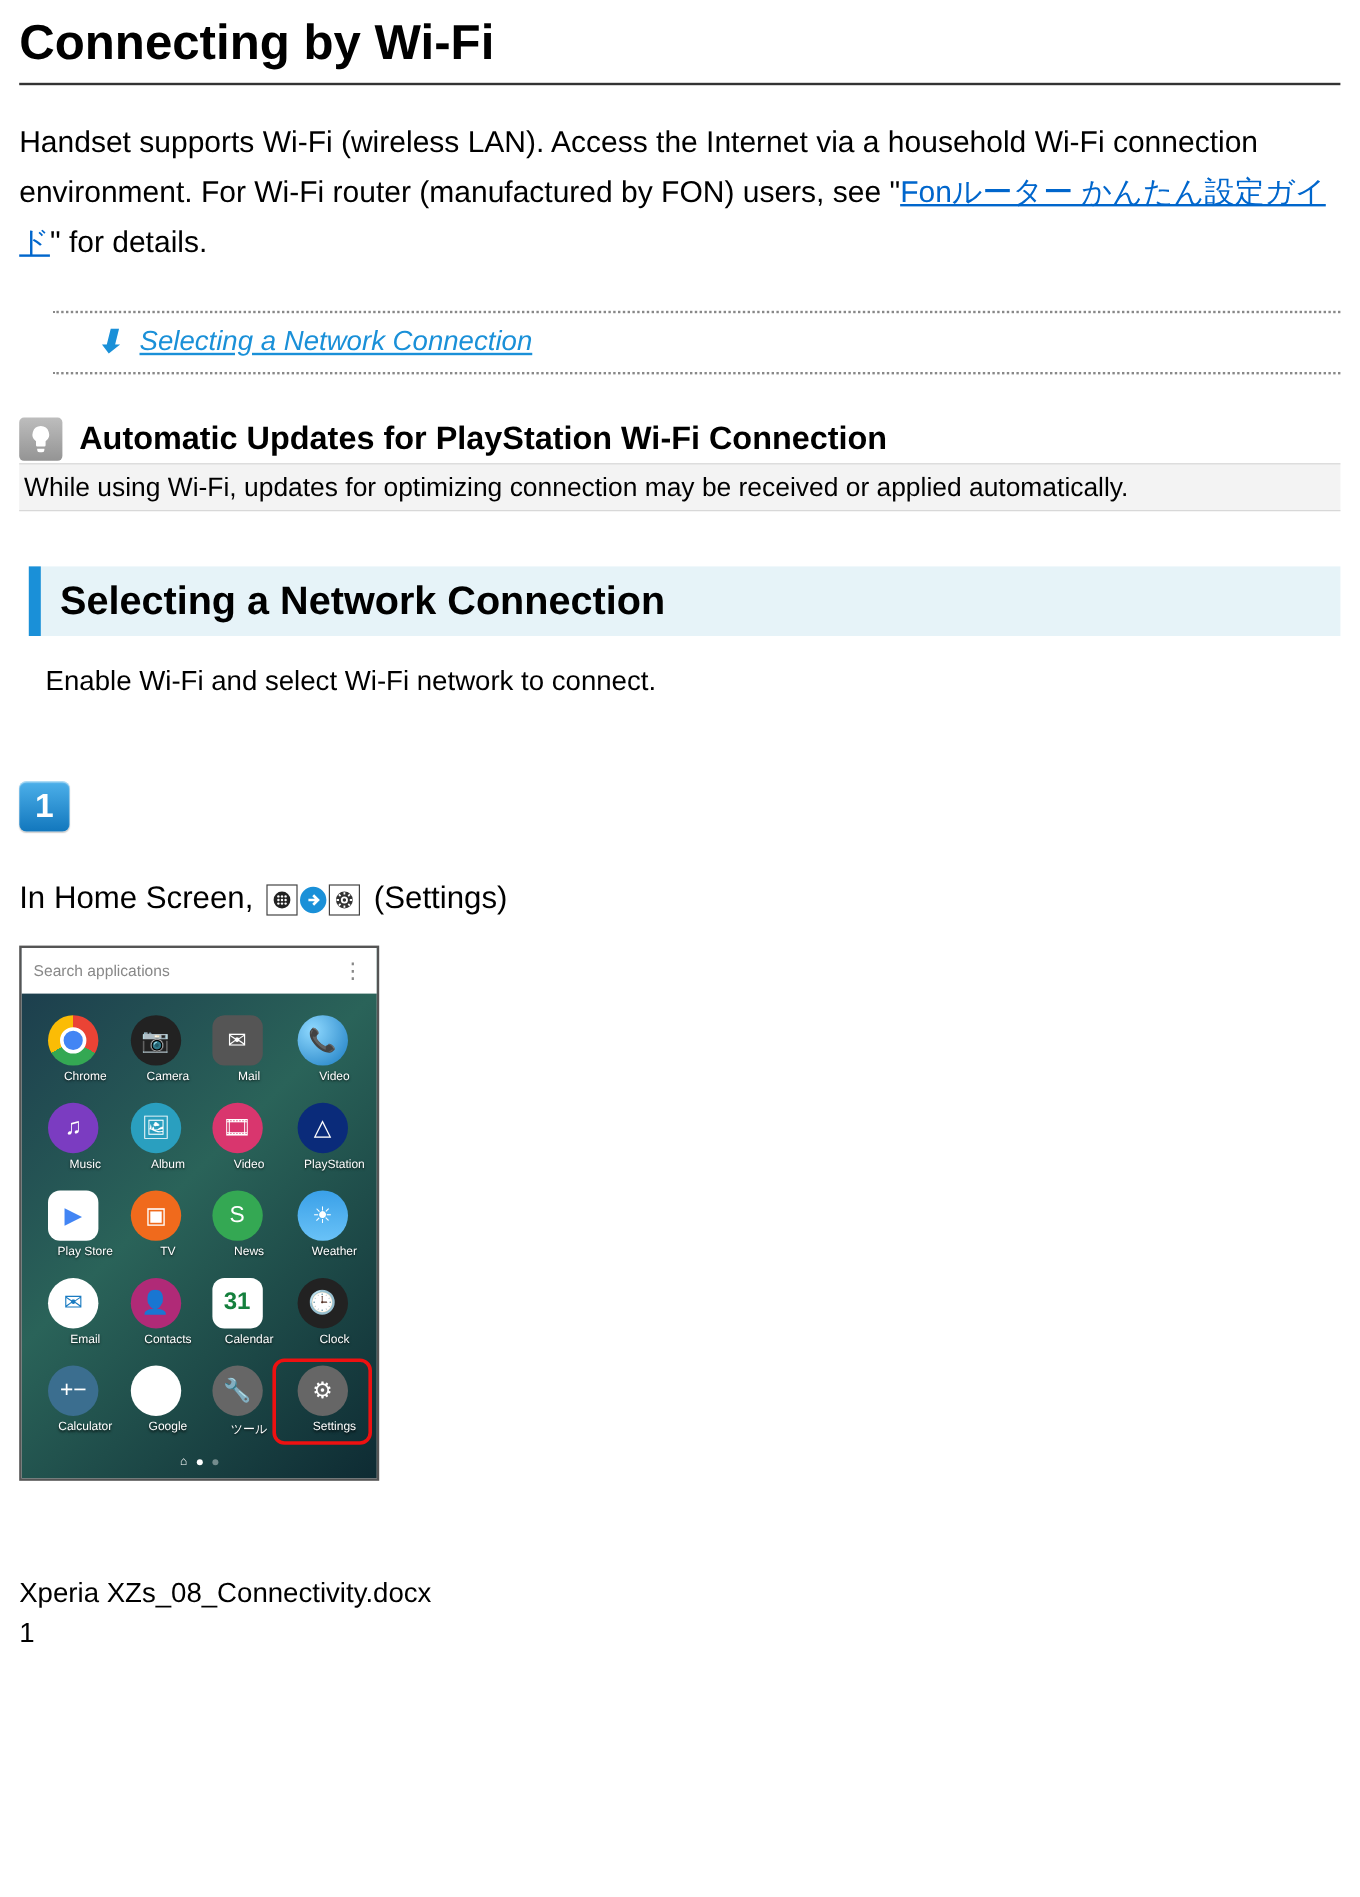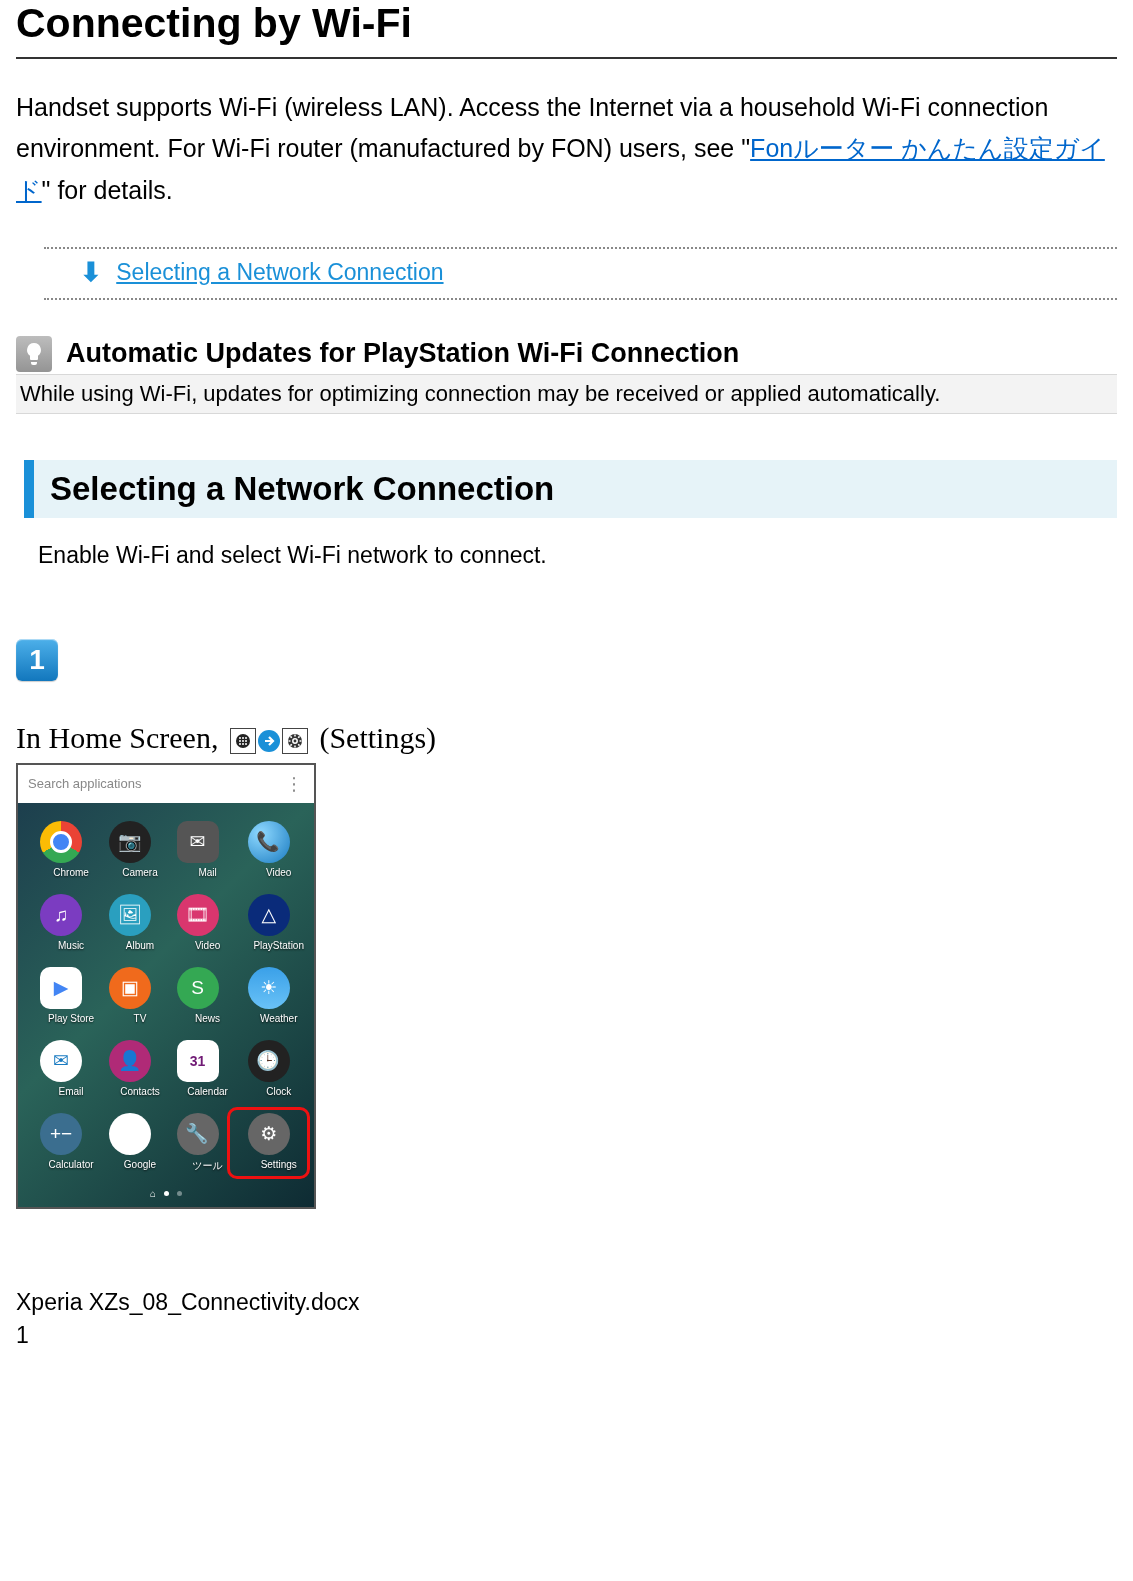--- a/index.html
+++ b/index.html
@@ -6,39 +6,40 @@
     body {
       font-family: Arial, "Helvetica Neue", sans-serif;
       background: #fff;
       width: 1133px;
       padding: 0 16px 30px 16px;
       color: #000;
     }
     .page-title {
       font-size: 41px;
       font-weight: bold;
-      padding: 0 0 10px 0;
+      padding: 12px 0 10px 0;
       border-bottom: 2px solid #333;
       margin-bottom: 28px;
     }
     .intro {
       font-size: 25px;
       line-height: 1.65;
       margin-bottom: 36px;
     }
     .intro a {
       color: #0066cc;
       text-decoration: underline;
     }
     .jump-section {
       border-top: 2px dotted #888;
       border-bottom: 2px dotted #888;
       padding: 8px 0 10px 36px;
       margin-bottom: 36px;
       margin-left: 28px;
+      font-style: italic;
     }
     .jump-arrow {
       display: inline-block;
       color: #1a90d8;
       font-size: 26px;
       font-weight: bold;
       vertical-align: middle;
       margin-right: 10px;
     }
     .jump-link {
@@ -97,23 +98,22 @@
       color: #fff;
       font-size: 28px;
       font-weight: bold;
       display: flex;
       align-items: center;
       justify-content: center;
       margin-bottom: 40px;
       box-shadow: inset 0 1px 1px rgba(255,255,255,0.6), 0 1px 1px rgba(0,0,0,0.2);
     }
     .step-text {
-      font-size: 30px;
-      margin-bottom: 8px;
-      font-family: Liberation Serif, serif;
+      font-size: 26px;
+      margin-bottom: 24px;
     }
     .inline-icons {
       display: inline-flex;
       vertical-align: middle;
       align-items: center;
       gap: 0;
       margin: 0 4px;
     }
     .icon-box {
       width: 26px;
@@ -217,21 +217,21 @@
     .bg-music    { background:#7b3cc1; }
     .bg-album    { background:#2a9fbf; }
     .bg-video    { background:#d9366e; }
     .bg-ps       { background:#0a2b7a; }
     .bg-play     { background:#fff; color:#4285f4; }
     .bg-tv       { background:#f06a1c; }
     .bg-news     { background:#34a853; color:#fff; }
     .bg-weather  { background: linear-gradient(#3aa0e8,#69c2f7); }
     .bg-email    { background:#fff; color:#1a7bc1; }
     .bg-contacts { background:#b02a77; }
-    .bg-calendar { background:#fff; color:#701a75; font-size:14px; font-weight:bold; }
+    .bg-calendar { background:#fff; color:#15803d; font-size:20px; font-weight:bold; }
     .bg-clock    { background:#222; }
     .bg-calc     { background:#3b6e8f; }
     .bg-google   { background:#fff; font-size:13px; }
     .bg-tool     { background:#666; }
     .bg-settings { background:#666; }
   </style>
 </head>
 <body>
 
 <h1 class="page-title">Connecting by Wi-Fi</h1>

